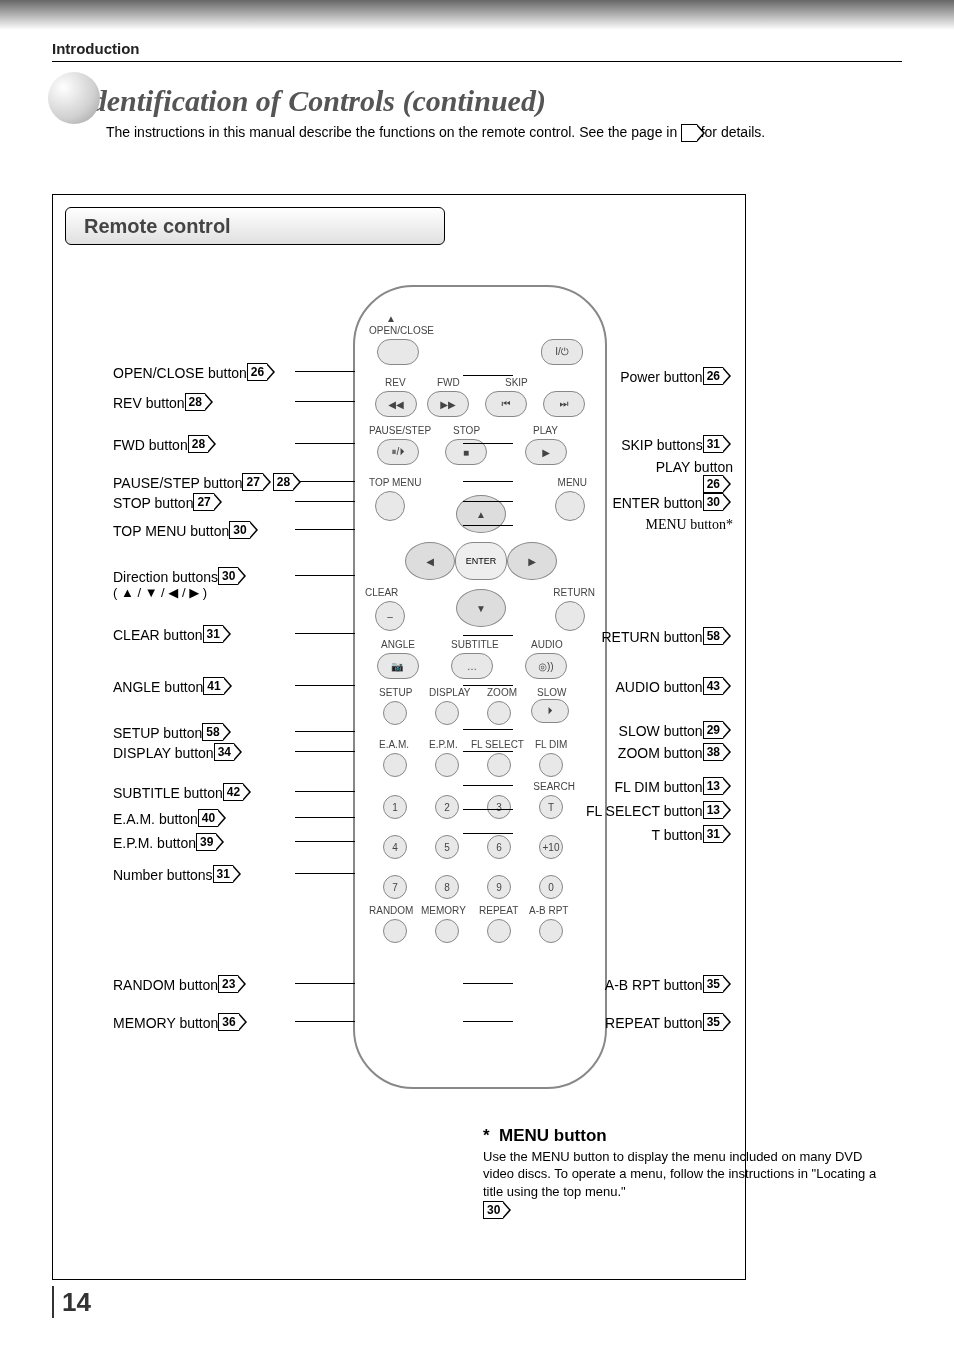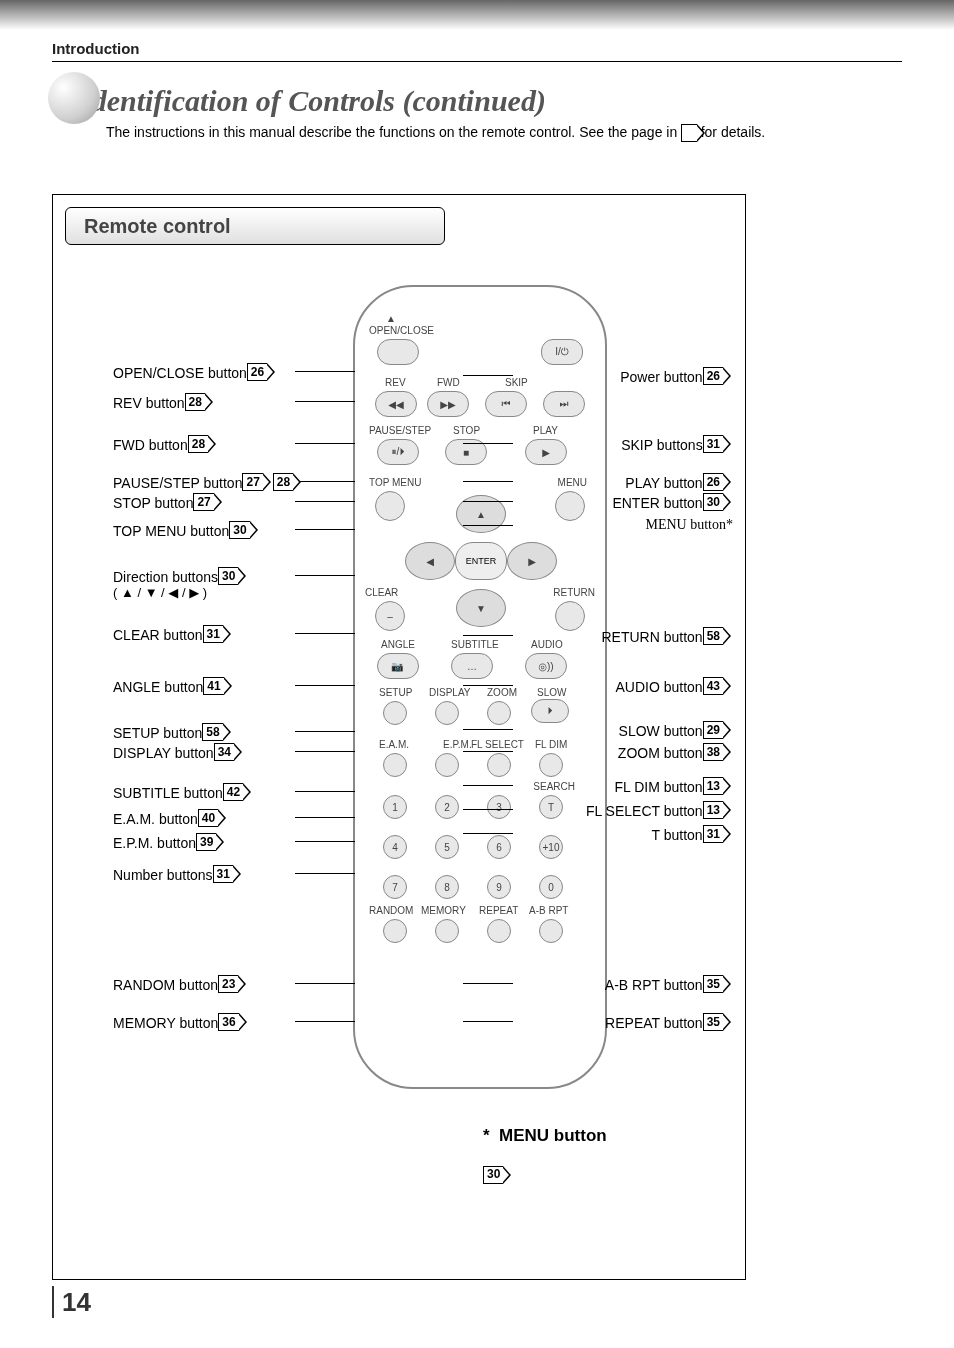--- a/index.html
+++ b/index.html
@@ -111,21 +111,21 @@
       <div class="rlbl" style="left:24px;top:400px">SETUP</div>
       <div class="rlbl" style="left:74px;top:400px">DISPLAY</div>
       <div class="rlbl" style="left:132px;top:400px">ZOOM</div>
       <div class="rlbl" style="left:182px;top:400px">SLOW</div>
       <div class="rbtn sml" style="left:28px;top:414px"></div>
       <div class="rbtn sml" style="left:80px;top:414px"></div>
       <div class="rbtn sml" style="left:132px;top:414px"></div>
       <div class="rbtn oval" style="left:176px;top:412px;width:36px;height:22px">⏵</div>
 
       <div class="rlbl" style="left:24px;top:452px">E.A.M.</div>
-      <div class="rlbl" style="left:88px;top:452px">E.P.M.</div>
+      <div class="rlbl" style="left:74px;top:452px">E.P.M.</div>
       <div class="rlbl" style="left:116px;top:452px">FL SELECT</div>
       <div class="rlbl" style="left:180px;top:452px">FL DIM</div>
       <div class="rbtn sml" style="left:28px;top:466px"></div>
       <div class="rbtn sml" style="left:80px;top:466px"></div>
       <div class="rbtn sml" style="left:132px;top:466px"></div>
       <div class="rbtn sml" style="left:184px;top:466px"></div>
 
       <div class="rlbl" style="right:30px;top:494px">SEARCH</div>
 
       <div class="rbtn sml" style="left:28px;top:508px">1</div>
@@ -245,21 +245,21 @@
         <div class="co right" style="top: 172px;">
           <span>Power button</span>
           <span class="pr">26</span>
         </div>
         <div class="leader" style="top: 180px; right: 220px; width: 50px;"></div>
         <div class="co right" style="top: 240px;">
           <span>SKIP buttons</span>
           <span class="pr">31</span>
         </div>
         <div class="leader" style="top: 248px; right: 220px; width: 50px;"></div>
-        <div class="co right" style="top: 278px;">
+        <div class="co right" style="top: 264px; flex-direction: column;">
           <span>PLAY button</span>
           <span class="pr">26</span>
         </div>
         <div class="leader" style="top: 286px; right: 220px; width: 50px;"></div>
         <div class="co right" style="top: 298px;">
           <span>ENTER button</span>
           <span class="pr">30</span>
         </div>
         <div class="leader" style="top: 306px; right: 220px; width: 50px;"></div>
         <div class="co right" style="top: 322px; font-family: Liberation Serif, serif;">
@@ -308,19 +308,19 @@
         <div class="leader" style="top: 788px; right: 220px; width: 50px;"></div>
         <div class="co right" style="top: 818px;">
           <span>REPEAT button</span>
           <span class="pr">35</span>
         </div>
         <div class="leader" style="top: 826px; right: 220px; width: 50px;"></div>
       </div>
 
     <div class="footnote">
       <b><span>*</span>&nbsp;&nbsp;<span>MENU button</span></b><br>
-      <br>
+      <span>Use the MENU button to display the menu included on many DVD video discs. To operate a menu, follow the instructions in "Locating a title using the top menu."</span><br>
       <span class="pr">30</span>
     </div>
   </div>
 
   <div class="page-num">14</div>
 </div>
 
 </body></html>

